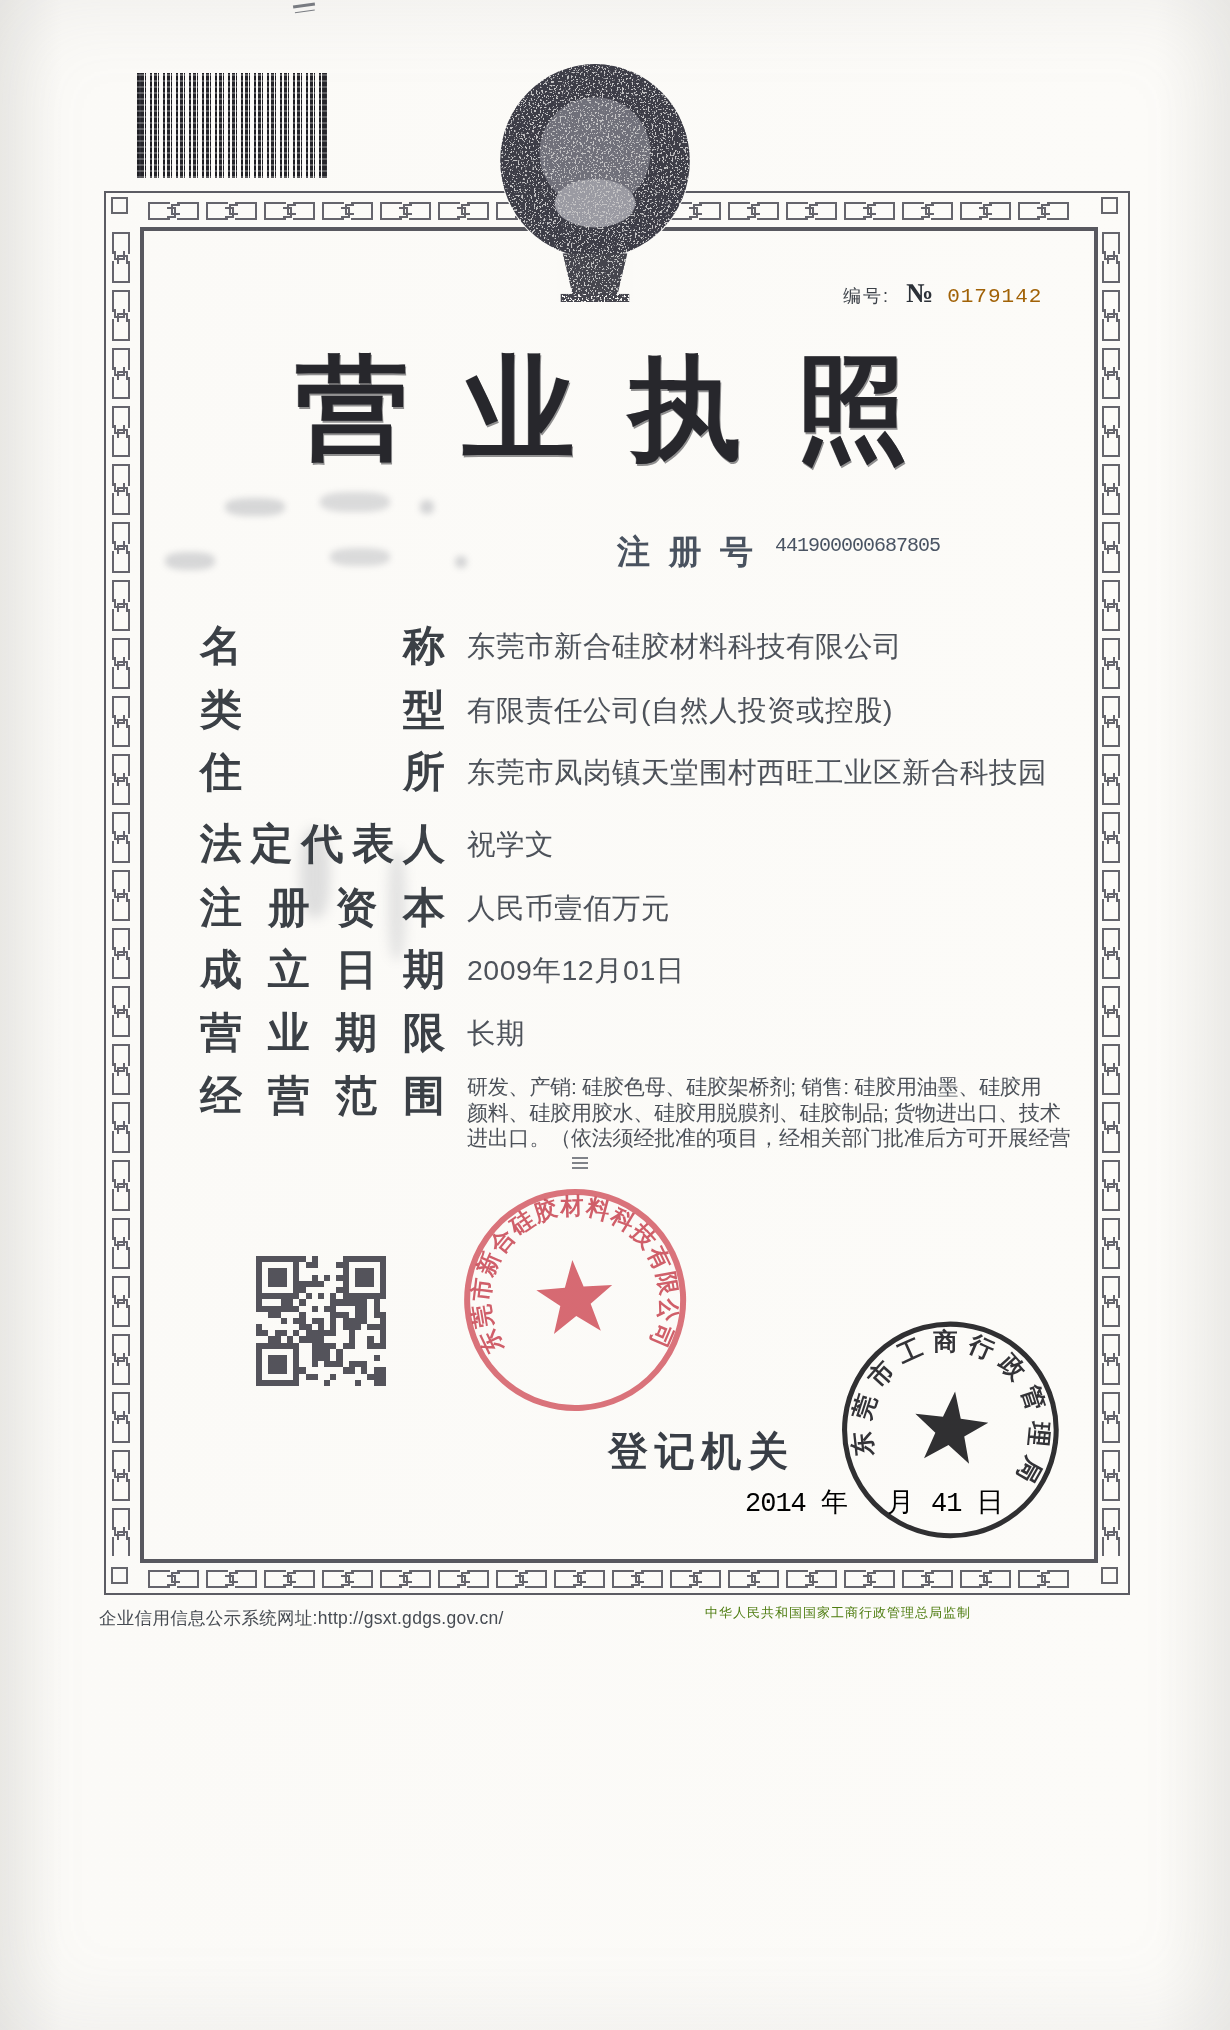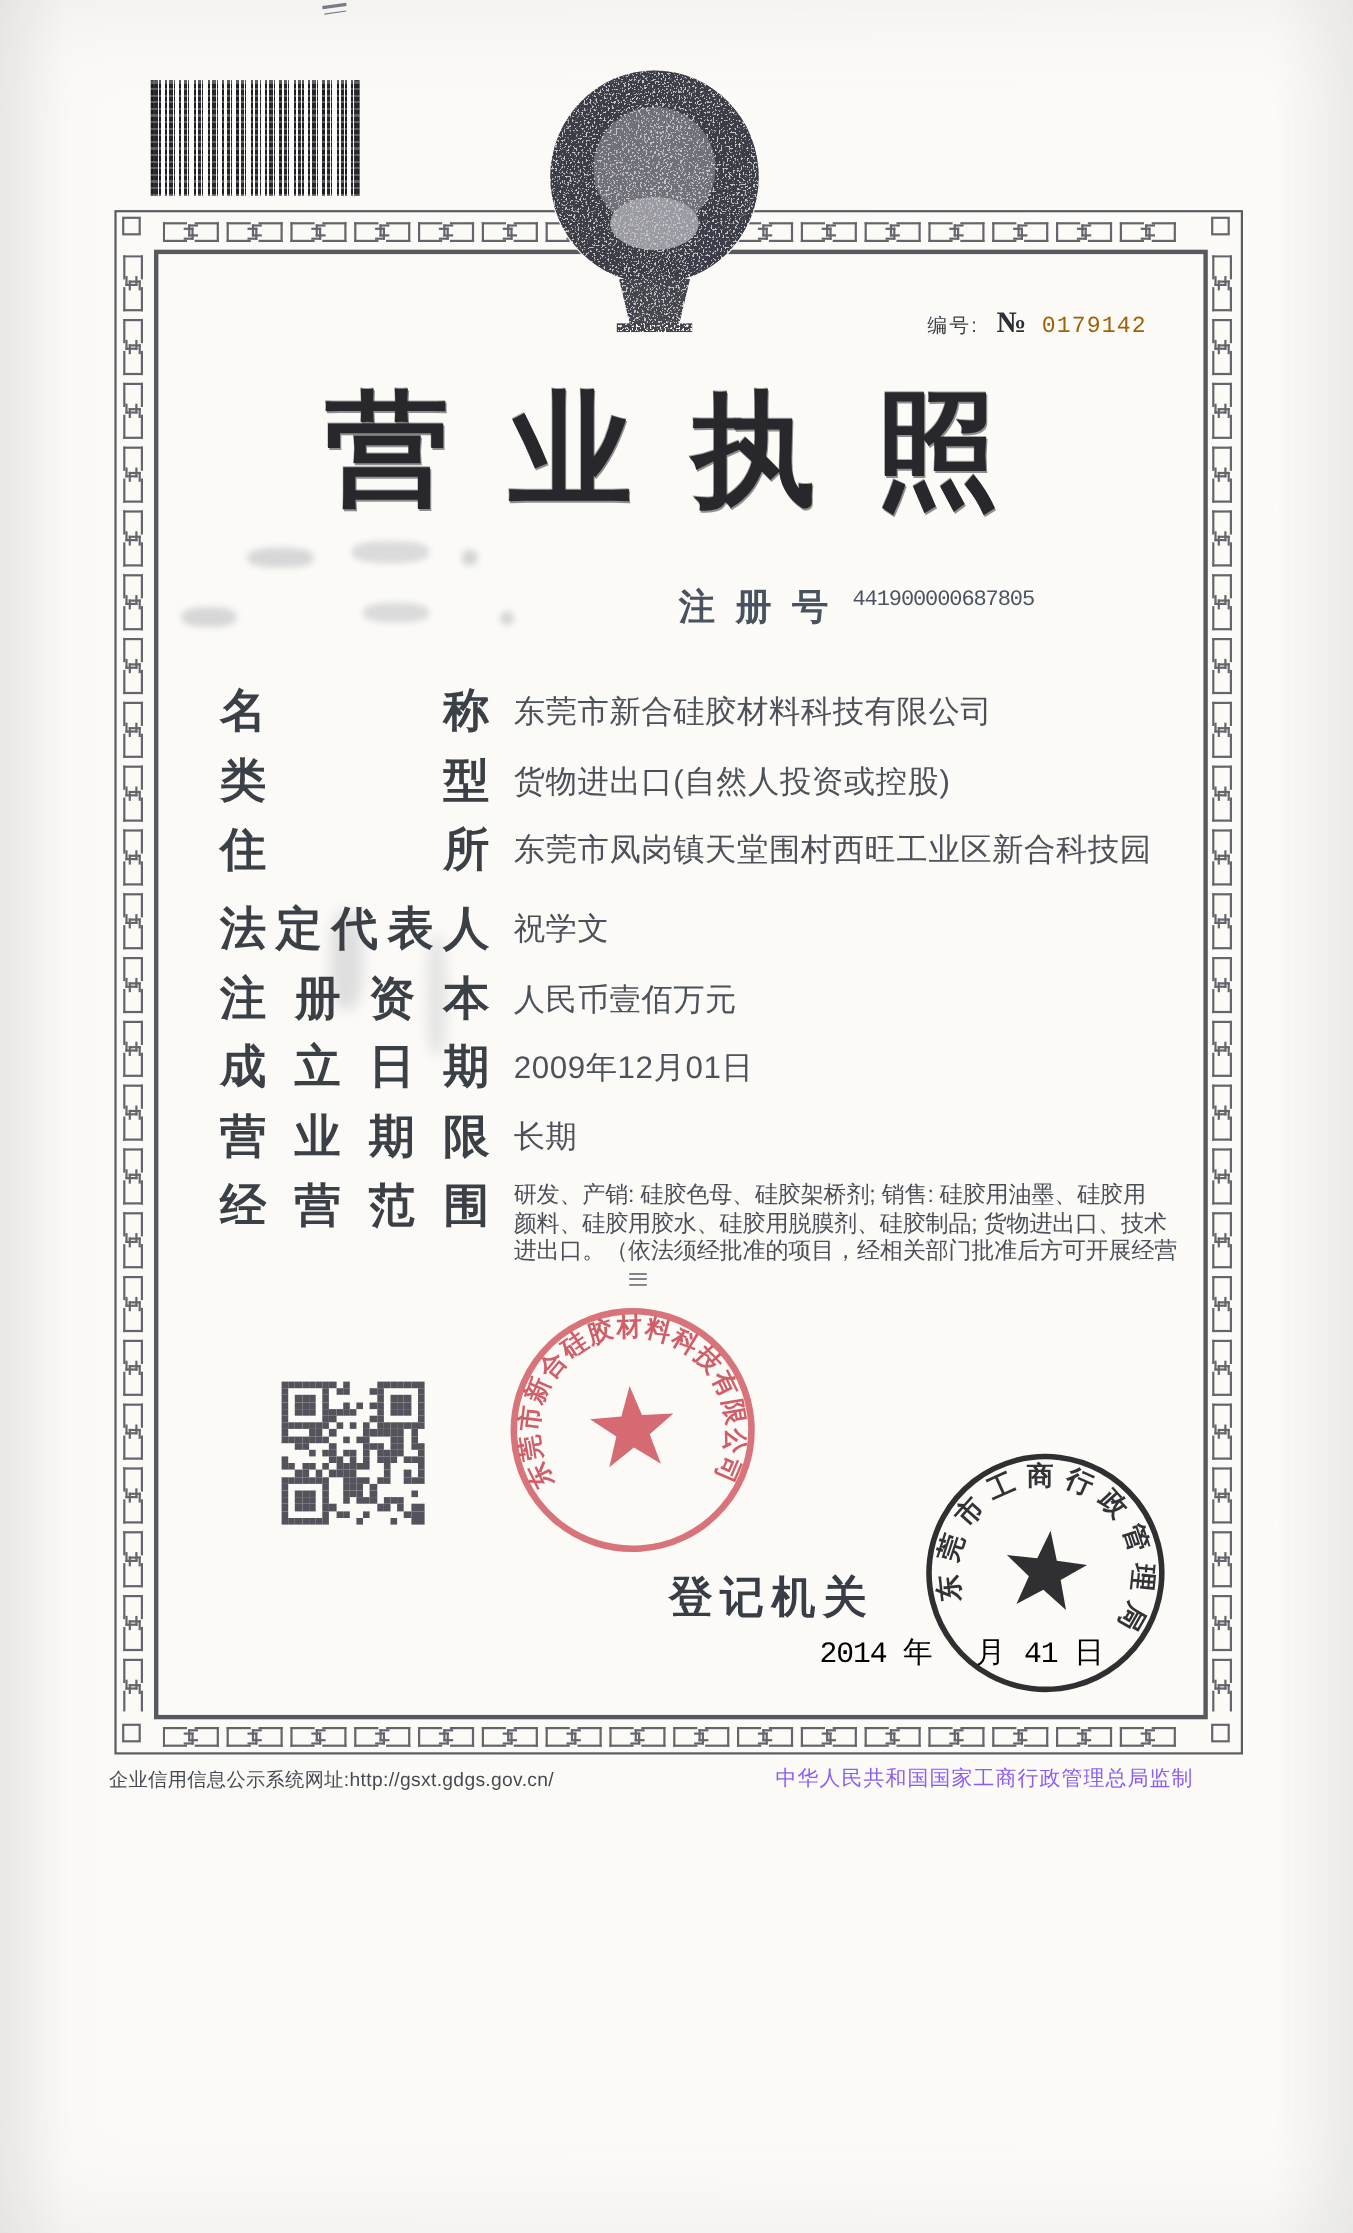--- a/index.html
+++ b/index.html
@@ -55,21 +55,21 @@
   .scope .row-value{padding-top:6px;}
   .scope-line{font-size:21px;line-height:25.5px;letter-spacing:-.2px;color:#4b5058;font-weight:500;white-space:nowrap;}
 
   .registrar{position:absolute;left:608px;top:1424px;width:180px;font-size:40px;font-weight:600;color:#393e46;z-index:4;}
   .date-line{position:absolute;left:745px;top:1484px;display:flex;align-items:flex-end;z-index:4;color:#000000;}
   .date-line span{font-family:"Liberation Mono",monospace;font-size:27px;letter-spacing:-1px;}
   .d-month{margin-left:40px;}
   .d-day{margin-left:18px;}
 
   .footer-left{position:absolute;left:99px;top:1606px;font-size:17.5px;letter-spacing:.3px;color:#464b52;z-index:4;}
-  .footer-right{position:absolute;left:705px;top:1604px;font-size:19px;letter-spacing:1px;color:#8b5cf6;z-index:4;}
+  .footer-right{position:absolute;left:705px;top:1604px;font-size:13px;letter-spacing:1px;color:#4d7c0f;z-index:4;}
 
   
   .qr{position:absolute;left:256px;top:1256px;width:130px;height:130px;display:grid;
       grid-template-columns:repeat(21,1fr);grid-template-rows:repeat(21,1fr);z-index:4;opacity:.88;}
   .qc{background:#3d3d46;}
 
   
   .sm{position:absolute;background:#7a7e88;border-radius:40%;filter:blur(3px);z-index:2;}
   .tribar{position:absolute;left:572px;top:1157px;width:16px;height:12px;z-index:4;opacity:.75;
       background:repeating-linear-gradient(0deg,#565b64 0 2px,transparent 2px 5px);}
@@ -302,21 +302,21 @@
       <span>名</span>
       <span>称</span>
     </div>
   <div class="row-value">东莞市新合硅胶材料科技有限公司</div>
 </div>
 <div class="row" style="top:682px">
   <div class="row-label spread">
       <span>类</span>
       <span>型</span>
     </div>
-  <div class="row-value">货物进出口(自然人投资或控股)</div>
+  <div class="row-value">有限责任公司(自然人投资或控股)</div>
 </div>
 <div class="row" style="top:744px">
   <div class="row-label spread">
       <span>住</span>
       <span>所</span>
     </div>
   <div class="row-value">东莞市凤岗镇天堂围村西旺工业区新合科技园</div>
 </div>
 <div class="row" style="top:816px">
   <div class="row-label spread">

